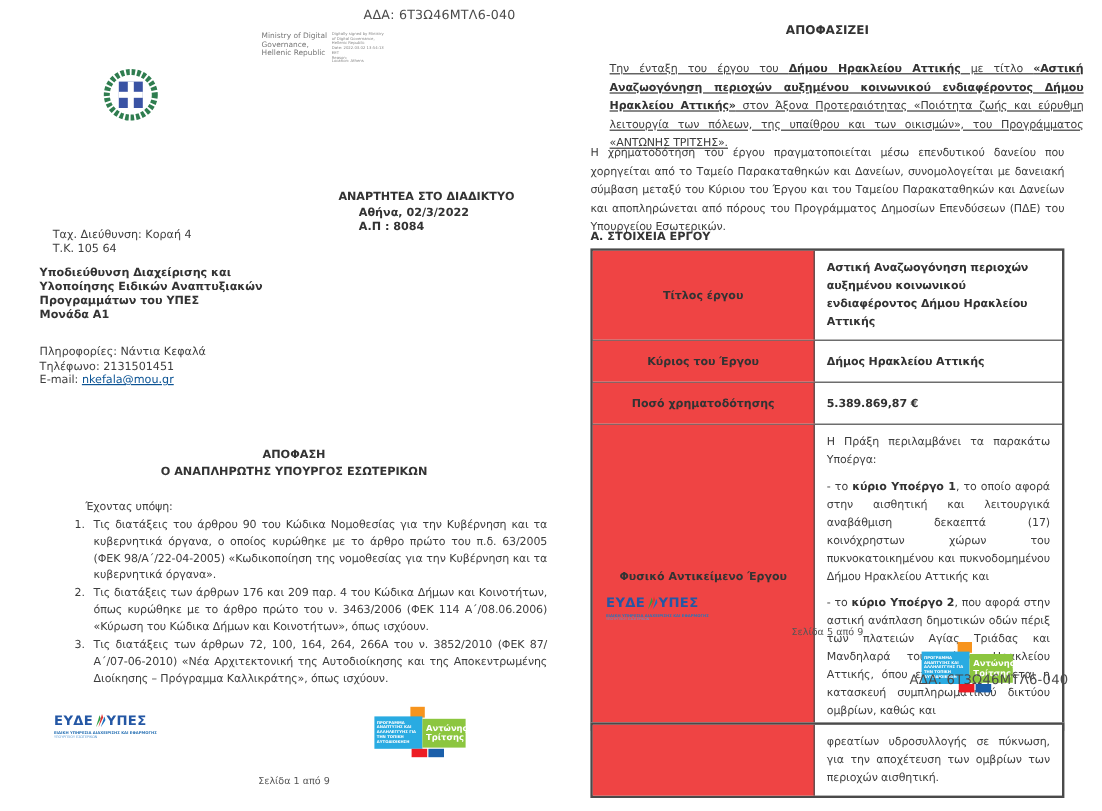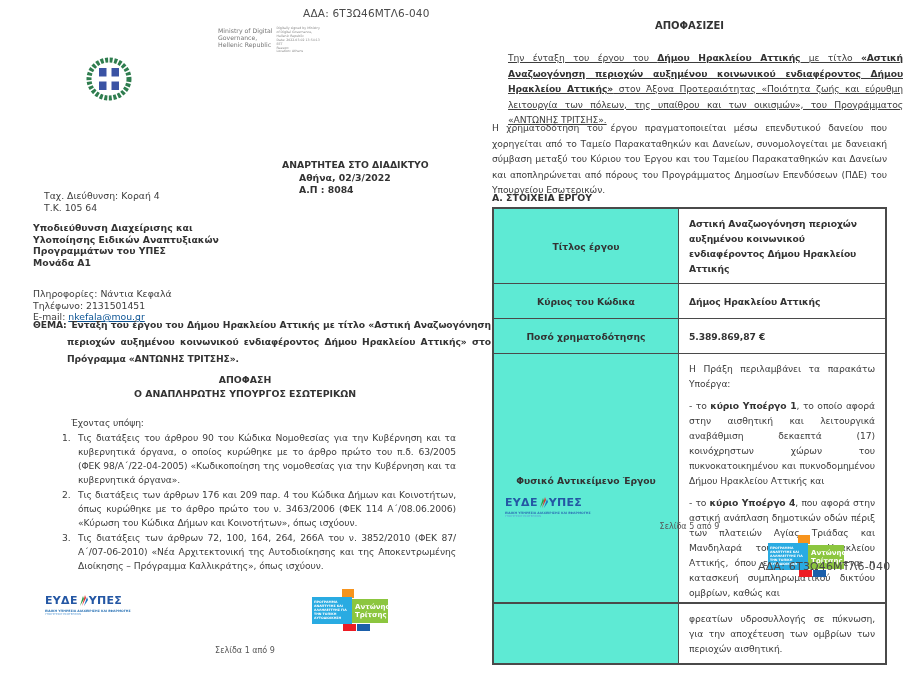--- a/index.html
+++ b/index.html
@@ -21,21 +21,21 @@
   .link{color:#0b5394;text-decoration:underline;cursor:pointer;}
   .sig-min{font-size:6.2px;line-height:7px;color:#777;}
   .sig-det{font-size:3.2px;line-height:3.9px;color:#888;width:52px;}
   .list-item{display:flex;margin-bottom:1px;}
   .list-item .num{width:16px;flex:none;font-size:9.2px;line-height:14px;}
   .list-item .txt{flex:1;}
   
   .tbl{border:2px solid #4a4a4a;background:#fff;}
   .trow{display:flex;border-top:1px solid #4a4a4a;}
   .trow:first-child{border-top:none;}
-  .tlabel{width:172px;flex:none;background:#5eead4;border-right:1px solid #4a4a4a;
+  .tlabel{width:172px;flex:none;background:#ef4444;border-right:1px solid #4a4a4a;
           display:flex;align-items:center;justify-content:center;text-align:left;
           font-weight:bold;font-size:9.2px;color:#333;padding:4px 6px;}
   .tvalue{flex:1;padding:7px 10px;font-size:9.2px;line-height:15px;letter-spacing:-0.1px;}
   .tvalue.bold{font-weight:bold;color:#333;}
   .tvalue p{margin:0 0 7px 0;}
   .tvalue p:last-child{margin-bottom:0;}
   
   .eyde{width:90px;}
   .eyde .main{font-size:11px;font-weight:bold;color:#2457a4;letter-spacing:0.3px;display:flex;align-items:center;}
   .eyde .sub{font-size:3.2px;line-height:4px;color:#2e75b6;margin-top:2px;font-weight:bold;}
@@ -103,23 +103,20 @@
   </div>
 
   <div class="abs plain" style="left:33px;top:288px;">
     <div>Πληροφορίες: Νάντια Κεφαλά</div>
     <div>Τηλέφωνο: 2131501451</div>
     <div>
       <span>E-mail: </span><a class="link">nkefala@mou.gr</a>
     </div>
   </div>
 
-  <div class="abs thema j" style="left:33px;top:316px;width:424px;">
-    <span>ΘΕΜΑ: </span><span>Ένταξη του έργου του Δήμου Ηρακλείου Αττικής με τίτλο «Αστική Αναζωογόνηση περιοχών αυξημένου κοινωνικού ενδιαφέροντος Δήμου Ηρακλείου Αττικής» στο Πρόγραμμα «ΑΝΤΩΝΗΣ ΤΡΙΤΣΗΣ».</span>
-  </div>
 
   <div class="abs ctr b" style="left:33px;top:388px;width:424px;font-size:9.4px;color:#333;">Ο ΑΝΑΠΛΗΡΩΤΗΣ ΥΠΟΥΡΓΟΣ ΕΣΩΤΕΡΙΚΩΝ</div>
   <div class="abs ctr b" style="left:33px;top:374px;width:424px;font-size:9.4px;color:#333;">ΑΠΟΦΑΣΗ</div>
 
   <div class="abs left-body" style="left:71px;top:416px;">Έχοντας υπόψη:</div>
 
   <div class="abs" style="left:62px;top:431px;width:394px;">
     <div class="list-item">
       <span class="num">1.</span>
       <span class="txt j left-body">Τις διατάξεις του άρθρου 90 του Κώδικα Νομοθεσίας για την Κυβέρνηση και τα κυβερνητικά όργανα, ο οποίος κυρώθηκε με το άρθρο πρώτο του π.δ. 63/2005 (ΦΕΚ 98/Α΄/22-04-2005) «Κωδικοποίηση της νομοθεσίας για την Κυβέρνηση και τα κυβερνητικά όργανα».</span>
@@ -170,33 +167,33 @@
   <div class="abs body-txt j" style="left:492px;top:120px;width:395px;">Η χρηματοδότηση του έργου πραγματοποιείται μέσω επενδυτικού δανείου που χορηγείται από το Ταμείο Παρακαταθηκών και Δανείων, συνομολογείται με δανειακή σύμβαση μεταξύ του Κύριου του Έργου και του Ταμείου Παρακαταθηκών και Δανείων και αποπληρώνεται από πόρους του Προγράμματος Δημοσίων Επενδύσεων (ΠΔΕ) του Υπουργείου Εσωτερικών.</div>
 
   <div class="abs b" style="left:492px;top:192px;font-size:9.4px;color:#333;">Α. ΣΤΟΙΧΕΙΑ ΕΡΓΟΥ</div>
 
   <div class="abs tbl" style="left:492px;top:207px;width:391px;">
     <div class="trow">
       <div class="tlabel">Τίτλος έργου</div>
       <div class="tvalue bold" style="min-height:32px;display:flex;align-items:center;">Αστική Αναζωογόνηση περιοχών αυξημένου κοινωνικού ενδιαφέροντος Δήμου Ηρακλείου Αττικής</div>
     </div>
     <div class="trow">
-      <div class="tlabel">Κύριος του Κώδικα</div>
+      <div class="tlabel">Κύριος του Έργου</div>
       <div class="tvalue bold" style="min-height:20px;display:flex;align-items:center;">Δήμος Ηρακλείου Αττικής</div>
     </div>
     <div class="trow">
       <div class="tlabel">Ποσό χρηματοδότησης</div>
       <div class="tvalue bold" style="min-height:20px;display:flex;align-items:center;">5.389.869,87 €</div>
     </div>
     <div class="trow">
       <div class="tlabel">Φυσικό Αντικείμενο Έργου</div>
       <div class="tvalue j">
         <p>Η Πράξη περιλαμβάνει τα παρακάτω Υποέργα:</p>
         <p><span>- το </span><b style="color:#333;">κύριο Υποέργο 1</b><span>, το οποίο αφορά στην αισθητική και λειτουργικά αναβάθμιση δεκαεπτά (17) κοινόχρηστων χώρων του πυκνοκατοικημένου και πυκνοδομημένου Δήμου Ηρακλείου Αττικής  και</span></p>
-        <p><span>- το </span><b style="color:#333;">κύριο Υποέργο 4</b><span>, που αφορά στην αστική ανάπλαση δημοτικών οδών πέριξ των πλατειών Αγίας Τριάδας και Μανδηλαρά του Δήμου Ηρακλείου Αττικής, όπου επιπλέον προτείνεται η κατασκευή συμπληρωματικού δικτύου ομβρίων, καθώς και</span></p>
+        <p><span>- το </span><b style="color:#333;">κύριο Υποέργο 2</b><span>, που αφορά στην αστική ανάπλαση δημοτικών οδών πέριξ των πλατειών Αγίας Τριάδας και Μανδηλαρά του Δήμου Ηρακλείου Αττικής, όπου επιπλέον προτείνεται η κατασκευή συμπληρωματικού δικτύου ομβρίων, καθώς και</span></p>
       </div>
     </div>
   </div>
 
   <div class="abs eyde" style="left:505px;top:496px;">
     <div class="main">
       <span>ΕΥΔΕ</span>
       <svg width="9" height="13" viewBox="0 0 9 13" style="margin:0 1px;">
         <polygon points="1,12 4,2 5,5" fill="#2f9e44"></polygon>
         <polygon points="3,12 6,1 7,4" fill="#e03131"></polygon>

